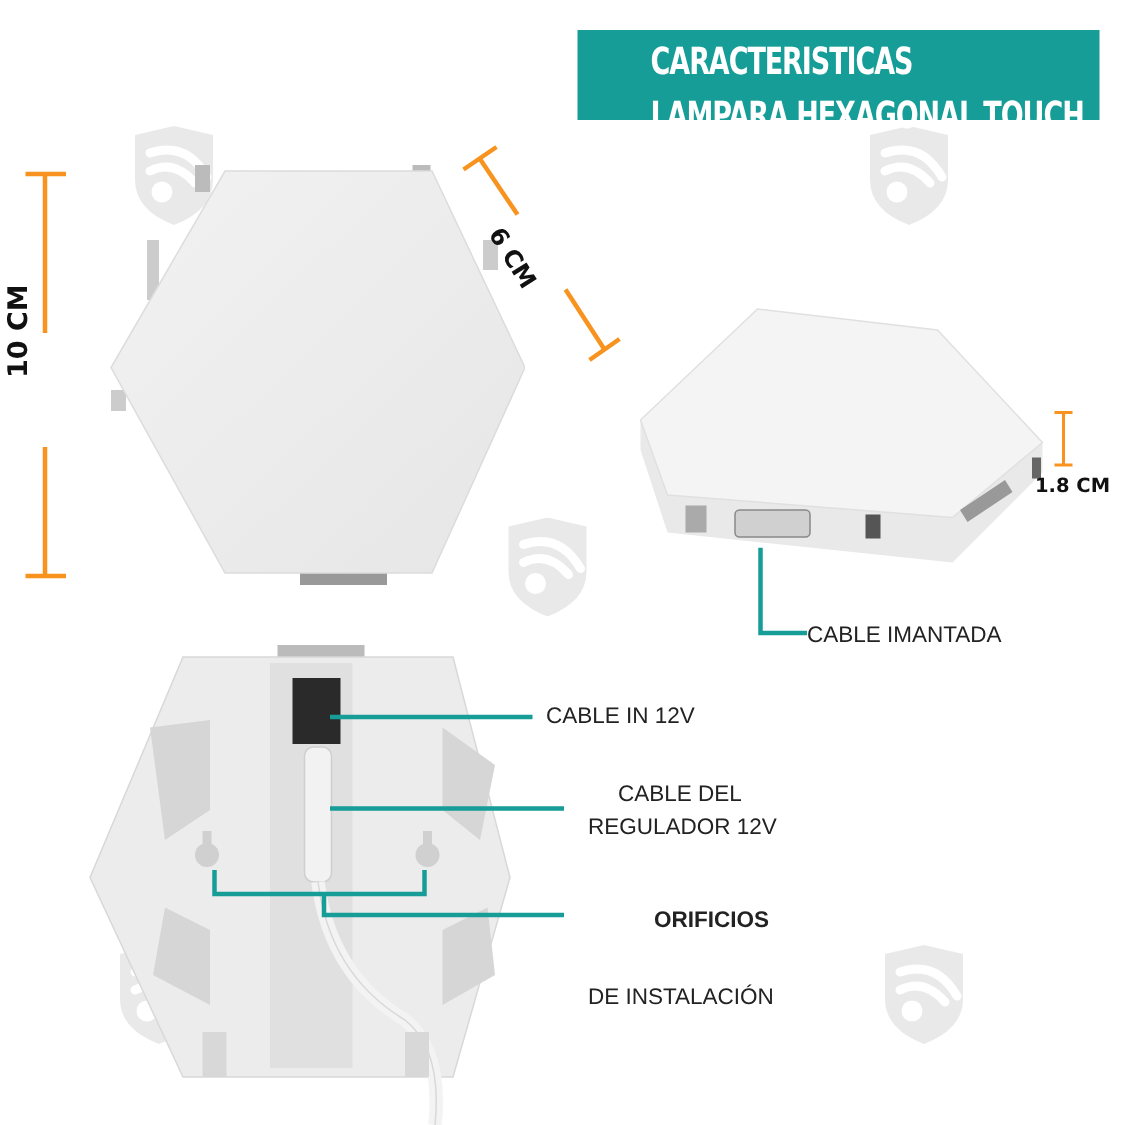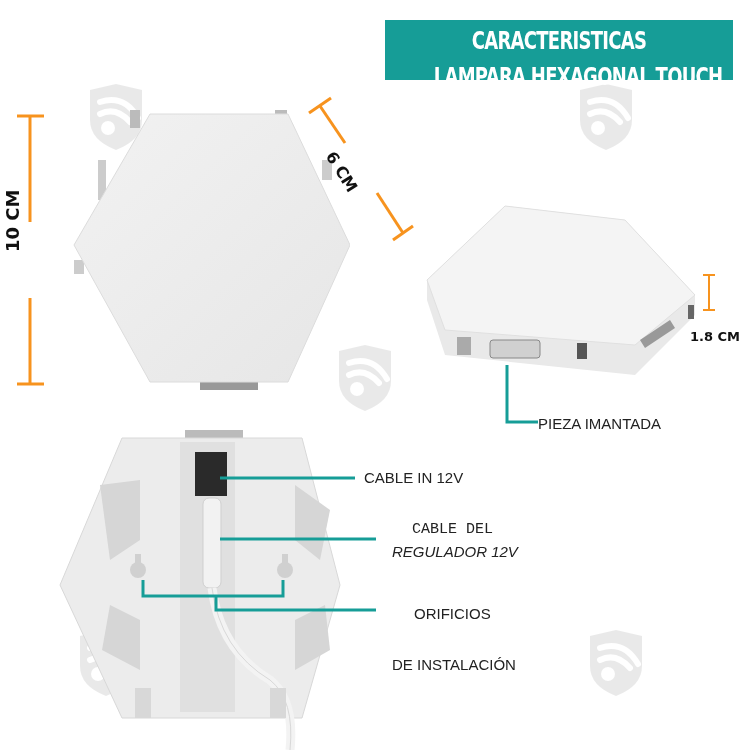--- a/index.html
+++ b/index.html
@@ -1,18 +1,18 @@
 <!DOCTYPE html>
 <html><head>
 <meta charset="utf-8">
 <style>
   html, body { margin:0; padding:0; background:#ffffff; }
   body { width:750px; height:750px; position:relative; overflow:hidden; font-family:"Liberation Sans", sans-serif; }
   .abs { position:absolute; }
-  .banner { left:385px; top:20px; width:348px; height:60px; background:#169d97; color:#fff; text-align:center; }
+  .banner { left:385px; top:20px; width:348px; height:60px; background:#169d97; color:#fff; text-align:left; }
   .banner .l1 { position:absolute; left:0; right:0; top:6px; font-family:"DejaVu Sans", sans-serif; font-weight:bold; font-size:25px; letter-spacing:-1px; transform:scaleX(0.72); transform-origin:center; white-space:nowrap; }
   .banner .l2 { position:absolute; left:0; right:0; top:42px; font-family:"DejaVu Sans", sans-serif; font-weight:bold; font-size:25px; letter-spacing:-1px; transform:scaleX(0.72); transform-origin:center; white-space:nowrap; }
   .dim-label { font-family:"DejaVu Sans", sans-serif; font-weight:bold; color:#111; white-space:nowrap; }
   .callout { font-family:"Liberation Sans", sans-serif; font-size:15px; color:#222; white-space:nowrap; line-height:21px; }
   .watermark { opacity:0.18; }
 </style>
 </head>
 <body>
 
 <svg class="abs watermark" style="left:86px;top:84px;" width="60" height="66" viewBox="0 0 60 66">
@@ -91,26 +91,26 @@
   <rect x="172" y="163" width="10" height="16" fill="#555"></rect>
   <polygon points="235,160 265,140 270,148 240,168" fill="#999"></polygon>
   <rect x="283" y="125" width="6" height="14" fill="#666"></rect>
 </svg>
 
 <svg class="abs" style="left:700px;top:273px;" width="20" height="40" viewBox="0 0 20 40">
   <line x1="3" y1="2" x2="15" y2="2" stroke="#f7931e" stroke-width="2"></line>
   <line x1="9" y1="2" x2="9" y2="37" stroke="#f7931e" stroke-width="2"></line>
   <line x1="3" y1="37" x2="15" y2="37" stroke="#f7931e" stroke-width="2"></line>
 </svg>
-<div class="abs dim-label" style="left:690px;top:329px;font-size:13px;">1.8 CM</div>
+<div class="abs dim-label" style="left:690px;top:317px;font-size:13px;">1.8 CM</div>
 
 <svg class="abs" style="left:500px;top:365px;" width="40" height="60" viewBox="0 0 40 60">
   <polyline points="7,0 7,57 38,57" fill="none" stroke="#169d97" stroke-width="3"></polyline>
 </svg>
-<div class="abs callout" style="left:538px;top:413px;">PIEZA IMANTADA</div>
+<div class="abs callout" style="left:538px;top:413px;">CABLE IMANTADA</div>
 
 <svg class="abs" style="left:40px;top:420px;" width="310" height="330" viewBox="0 0 310 330">
   <rect x="145" y="10" width="58" height="14" fill="#bbb"></rect>
   <polygon points="82,18 262,18 300,165 262,298 82,298 20,165" fill="#ececec" stroke="#d8d8d8"></polygon>
   <rect x="140" y="22" width="55" height="270" fill="#e0e0e0"></rect>
   <polygon points="60,65 100,60 100,120 70,140" fill="#d6d6d6"></polygon>
   <polygon points="255,65 290,90 280,140 255,120" fill="#d6d6d6"></polygon>
   <polygon points="70,185 100,200 100,250 62,230" fill="#d6d6d6"></polygon>
   <polygon points="255,200 285,185 290,230 255,250" fill="#d6d6d6"></polygon>
   <circle cx="98" cy="150" r="8" fill="#d0d0d0"></circle>
@@ -126,16 +126,16 @@
 </svg>
 
 <svg class="abs" style="left:130px;top:470px;" width="250" height="150" viewBox="0 0 250 150">
   <line x1="90" y1="8" x2="225" y2="8" stroke="#169d97" stroke-width="3"></line>
   <line x1="90" y1="69" x2="246" y2="69" stroke="#169d97" stroke-width="3"></line>
   <polyline points="13,110 13,126 153,126 153,110" fill="none" stroke="#169d97" stroke-width="3"></polyline>
   <polyline points="86,126 86,140 246,140" fill="none" stroke="#169d97" stroke-width="3"></polyline>
 </svg>
 
 <div class="abs callout" style="left:364px;top:467px;">CABLE IN 12V</div>
-<div class="abs callout" style="left:412px;top:519px;font-family:Liberation Mono, monospace;">CABLE DEL</div>
-<div class="abs callout" style="left:392px;top:541px;font-style:italic;">REGULADOR 12V</div>
-<div class="abs callout" style="left:414px;top:603px;">ORIFICIOS</div>
+<div class="abs callout" style="left:412px;top:519px;">CABLE DEL</div>
+<div class="abs callout" style="left:392px;top:541px;">REGULADOR 12V</div>
+<div class="abs callout" style="left:436px;top:603px;font-weight:bold;">ORIFICIOS</div>
 <div class="abs callout" style="left:392px;top:654px;">DE INSTALACIÓN</div>
 
 </body></html>

